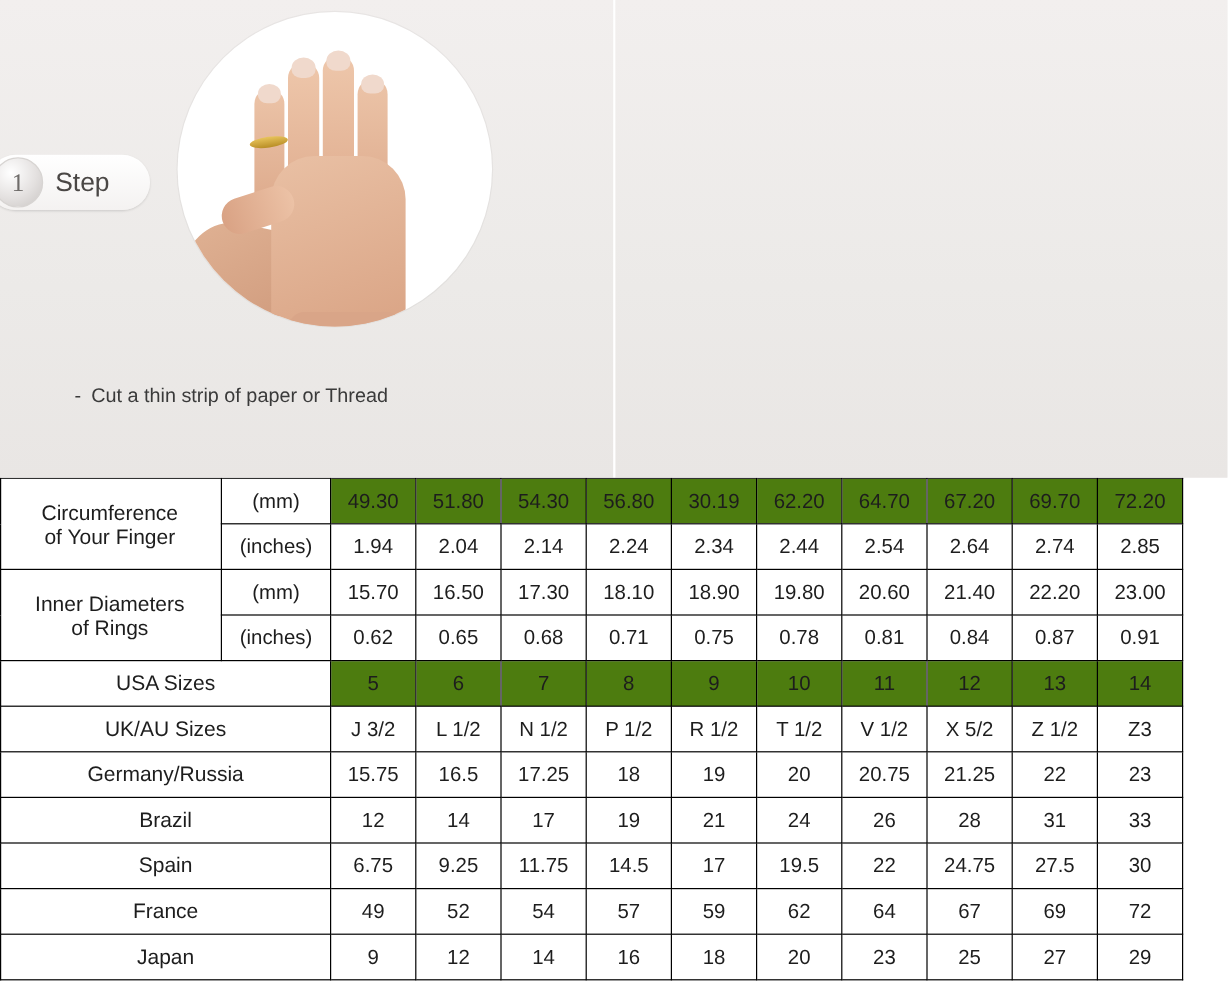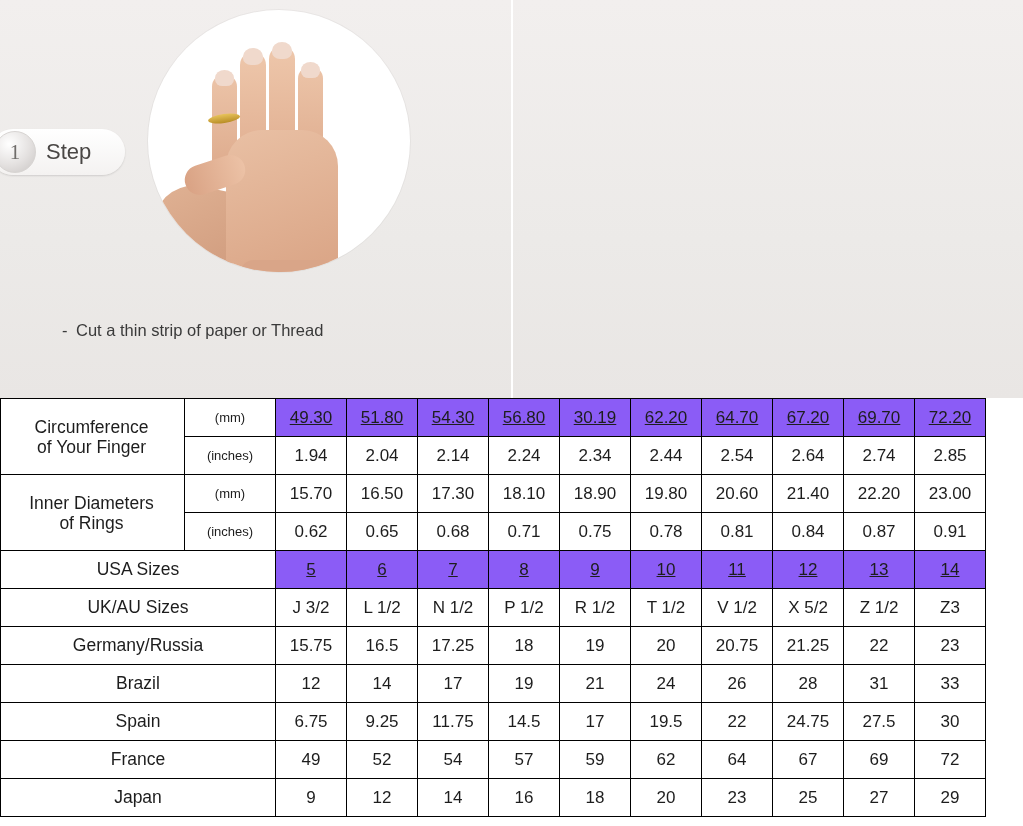--- a/index.html
+++ b/index.html
@@ -139,23 +139,23 @@
   td.rowlabel {
     text-align: left;
     padding-left: 8px;
     width: 181px;
     font-size: 17.5px;
   }
   td.rowlabel.center { text-align: center; padding-left: 0; }
   td.unit {
     width: 86px;
     text-align: center;
-    font-size: 13px;
-  }
-  td.head { background: #8b5cf6; text-decoration: underline; }
+    font-size: 17px;
+  }
+  td.head { background: #4d7c0f; }
   td.val { width: 66px; }
   .rl-line { display:block; line-height: 20px; }
 </style>
 </head>
 <body>
 
 <div class="top">
 
   <div class="panel left">
 

